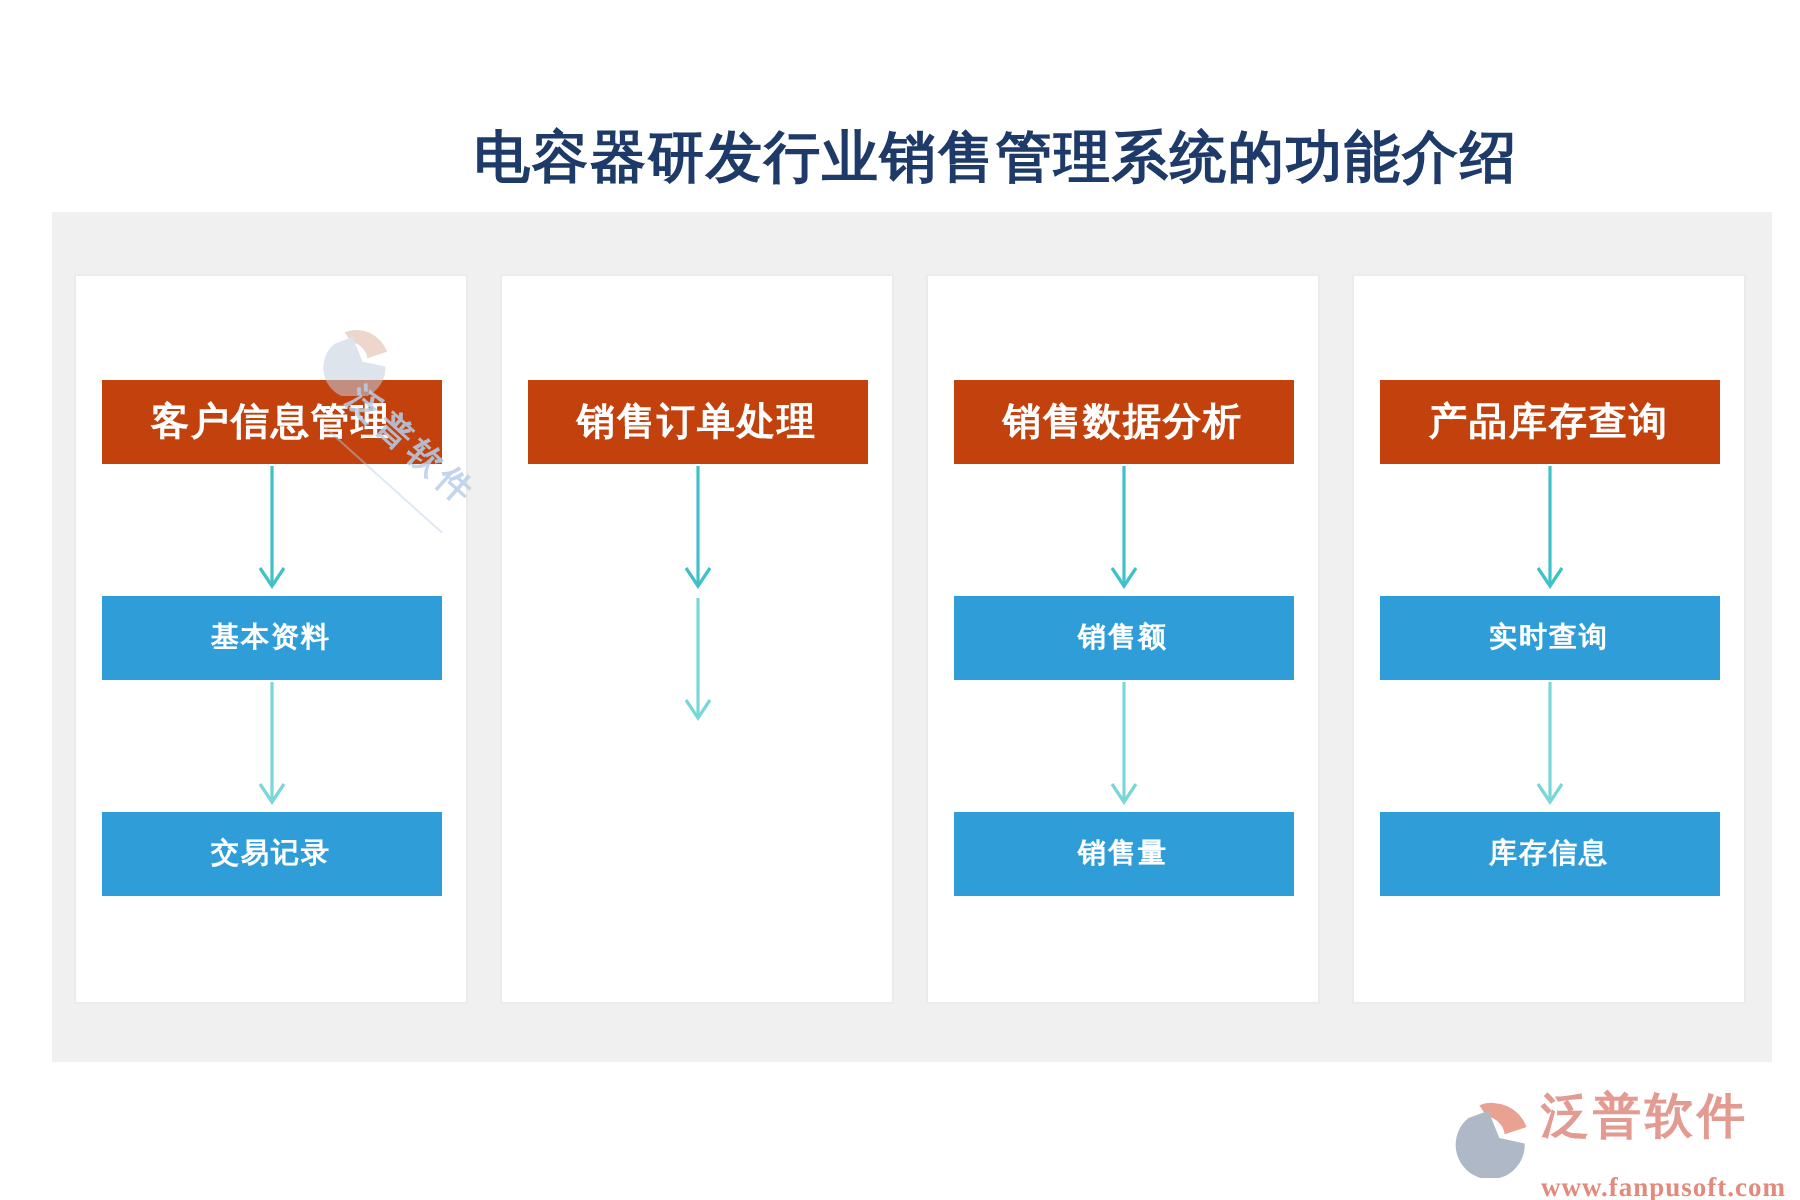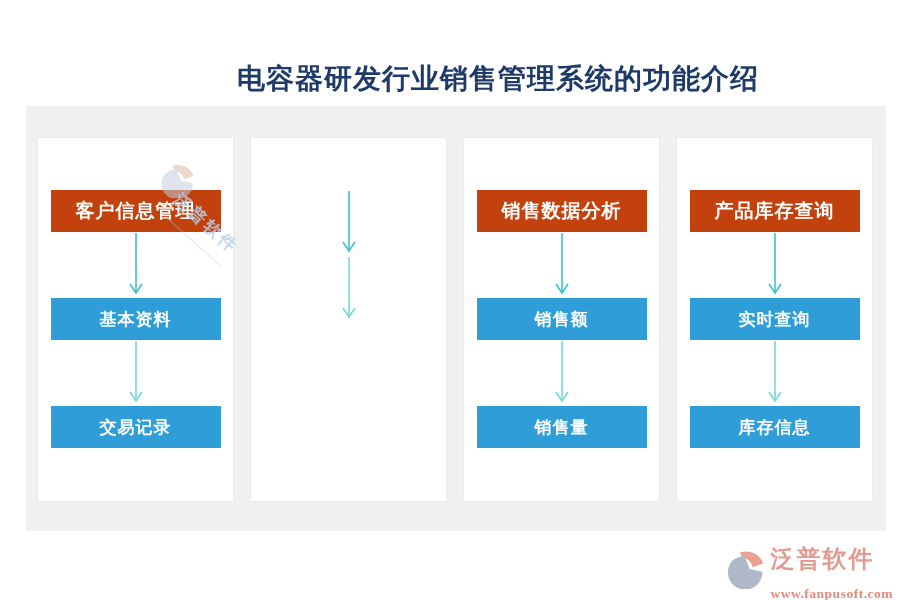--- a/index.html
+++ b/index.html
@@ -21,21 +21,21 @@
   }
   .card{
     flex:1 1 0;background:#ffffff;border:1px solid #ebebec;
     box-sizing:border-box;position:relative;
     display:flex;flex-direction:column;align-items:center;
     padding-top:52px;
   }
   .btn{
     width:170px;height:42px;flex:0 0 42px;
     display:flex;align-items:center;justify-content:center;
-    color:#ffffff;font-weight:bold;font-size:17px;
+    color:#ffffff;font-weight:bold;font-size:14px;
     letter-spacing:1px;position:relative;z-index:2;
   }
   .btn.l1{background:#c2410c;font-size:19px;}
   .btn.l2{background:#2f9ed8;}
   .arrow{flex:0 0 66px;height:66px;display:flex;align-items:center;justify-content:center;}
   .arrow svg{display:block;}
   
   .wm{position:absolute;z-index:5;pointer-events:none;}
   .wm-icon{top:24px;left:122px;width:36px;height:36px;opacity:.55;}
   .wm-text{
@@ -86,20 +86,21 @@
     <div class="arrow">
       <svg width="16" height="66" viewBox="0 0 16 66">
         <line x1="8" y1="1" x2="8" y2="60" stroke="#79d7d9" stroke-width="1.6"></line>
         <polyline points="2,52 8,61 14,52" fill="none" stroke="#79d7d9" stroke-width="1.6"></polyline>
       </svg>
     </div>
     <div class="btn l2">交易记录</div>
   </div>
 
   <div class="card">
+    <div class="btn l1">销售订单处理</div>
     <div class="arrow">
       <svg width="16" height="66" viewBox="0 0 16 66">
         <line x1="8" y1="1" x2="8" y2="60" stroke="#3ec1c9" stroke-width="1.6"></line>
         <polyline points="2,52 8,61 14,52" fill="none" stroke="#3ec1c9" stroke-width="1.6"></polyline>
       </svg>
     </div>
     <div class="arrow">
       <svg width="16" height="66" viewBox="0 0 16 66">
         <line x1="8" y1="1" x2="8" y2="60" stroke="#79d7d9" stroke-width="1.6"></line>
         <polyline points="2,52 8,61 14,52" fill="none" stroke="#79d7d9" stroke-width="1.6"></polyline>

